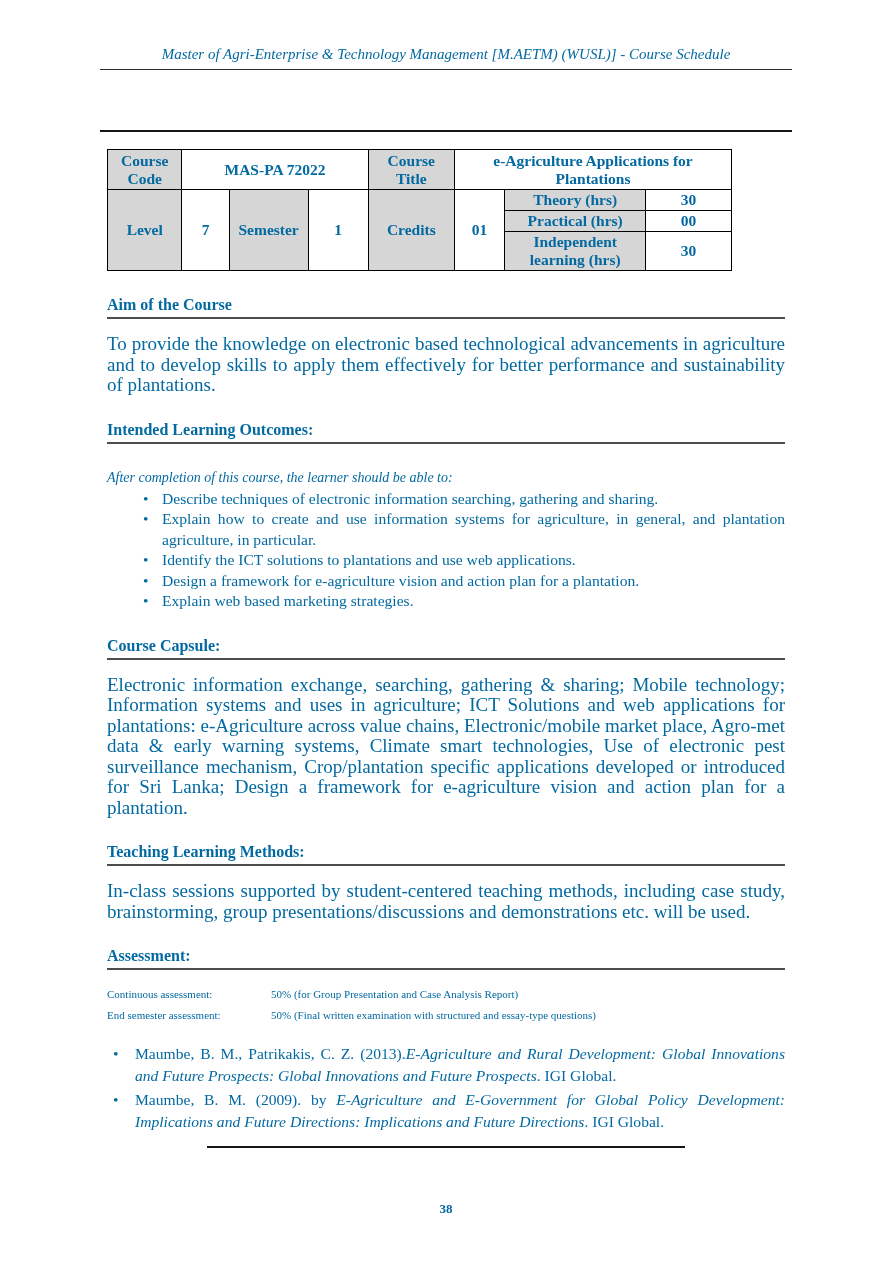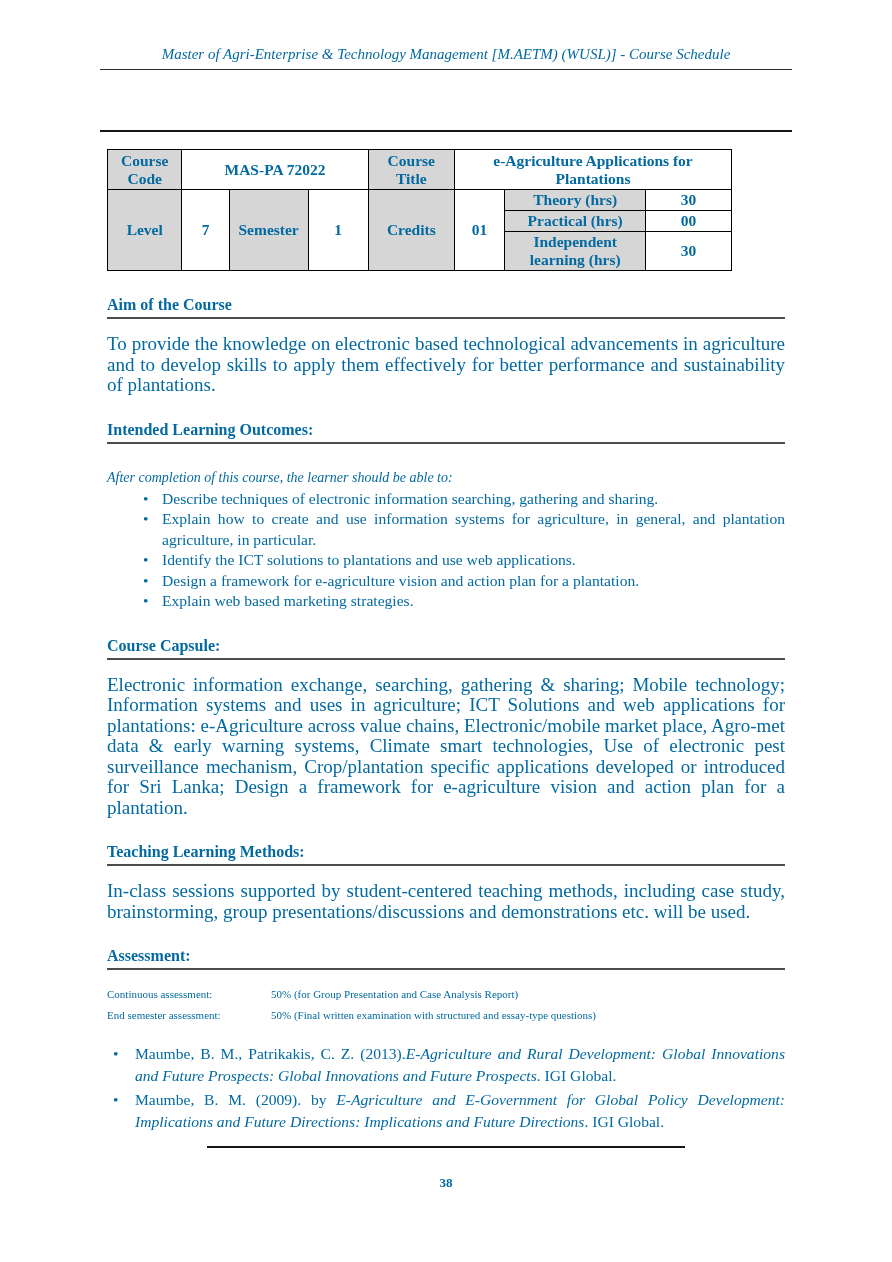--- a/index.html
+++ b/index.html
@@ -43,21 +43,21 @@
   }
   ul.refs li::before{content:"\2022";position:absolute;left:6px;top:0;}
   .ref-italic{font-style:italic;}
   
   .assess{margin-top:14px;font-size:11px;line-height:20.5px;}
   .assess-row{display:flex;}
   .assess-label{width:164px;flex-shrink:0;}
   .assess-value{flex:1;text-align:justify;}
   .rule-bottom{margin:13px 100px 0;border-top:2.5px solid #161616;height:0;}
   .page-number{
-    position:absolute;bottom:71px;left:0;width:100%;text-align:center;
+    position:absolute;bottom:45px;left:0;width:100%;text-align:center;
     font-weight:bold;font-size:13px;
   }
 </style>
 </head>
 <body>
 
 <div class="page">
 
   <div class="doc-header">Master of Agri-Enterprise &amp; Technology Management [M.AETM) (WUSL)] - Course Schedule</div>
 

